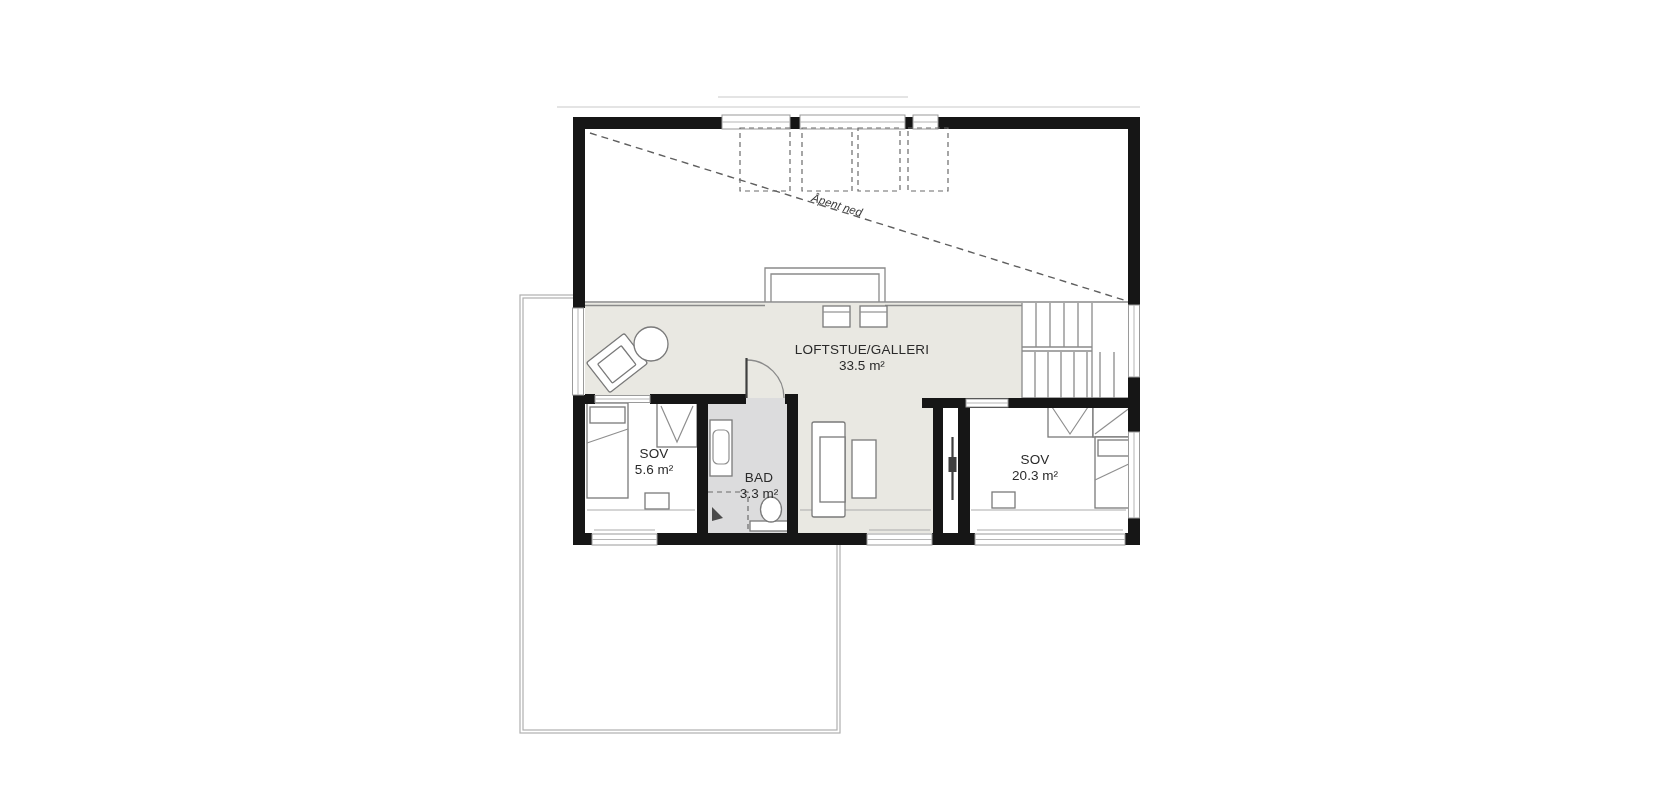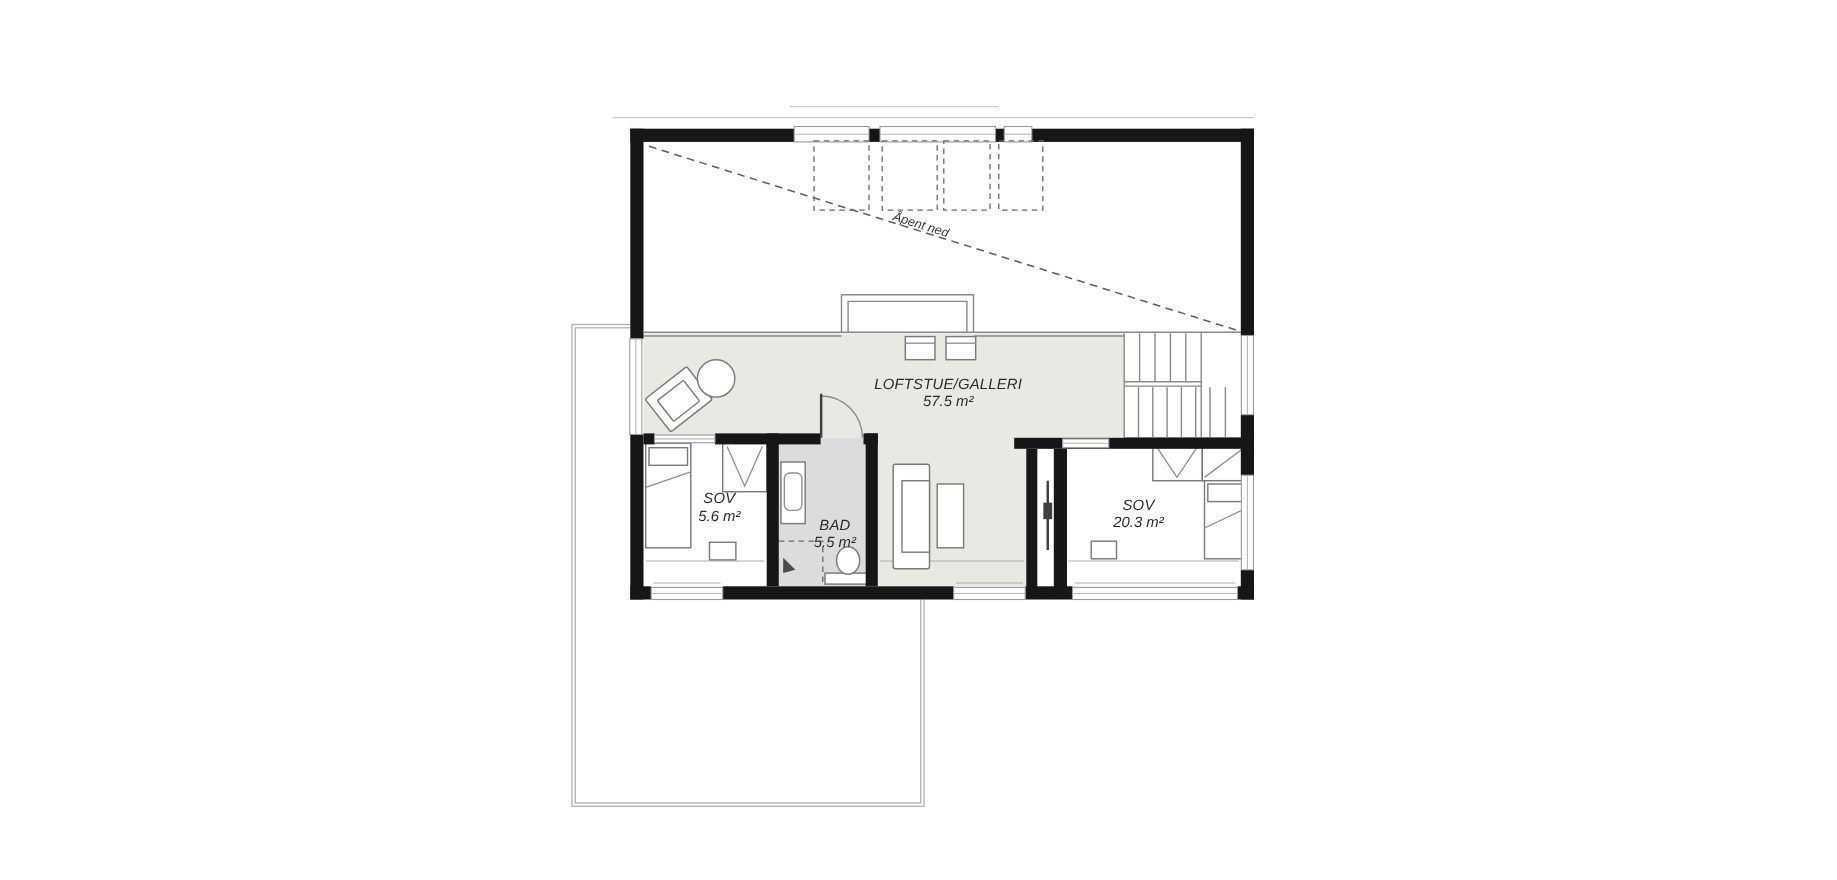--- a/index.html
+++ b/index.html
@@ -18,21 +18,21 @@
   .winln{stroke:#b5b5b5;stroke-width:1;fill:none;}
   .dash{stroke:#5f5f5f;stroke-width:1.4;fill:none;stroke-dasharray:7 5;}
   .dashbox{stroke:#6b6b6b;stroke-width:1.2;fill:none;stroke-dasharray:5 4;}
   .faint{stroke:#c9c9c9;stroke-width:1.2;fill:none;}
   .outline{stroke:#b0b0b0;stroke-width:1.2;fill:none;}
   .knee{stroke:#ababab;stroke-width:1;fill:none;}
   .leaf{stroke:#3f3f3f;stroke-width:2.2;fill:none;}
 
   
   .room-label{position:absolute;transform:translate(-50%,-50%);text-align:center;
-              font-size:13.5px;line-height:15.5px;color:#2a2a2a;white-space:nowrap;font-style:italic;}
+              font-size:13.5px;line-height:15.5px;color:#2a2a2a;white-space:nowrap;}
   .room-label .rname{letter-spacing:.2px;}
   .annotation{position:absolute;transform:translate(-50%,-50%) rotate(17.5deg);
               font-size:11.5px;font-style:italic;color:#3a3a3a;white-space:nowrap;}
 </style>
 </head>
 <body>
 
 <div id="canvas">
 
   <svg id="plan-svg" width="1670" height="800" viewBox="0 0 1670 800">
@@ -228,31 +228,31 @@
       <rect class="dashbox" x="802" y="128" width="50" height="63"></rect>
       <rect class="dashbox" x="858" y="128" width="42" height="63"></rect>
       <rect class="dashbox" x="908" y="128" width="40" height="63"></rect>
     </g>
   </svg>
 
   <div class="annotation" style="left:837px;top:205px;">Åpent ned</div>
 
   <div class="room-label" style="left:862px;top:357px;">
     <div class="rname">LOFTSTUE/GALLERI</div>
-    <div class="rarea">57.5 m²</div>
+    <div class="rarea">33.5 m²</div>
   </div>
 
   <div class="room-label" style="left:654px;top:461px;">
     <div class="rname">SOV</div>
     <div class="rarea">5.6 m²</div>
   </div>
 
   <div class="room-label" style="left:759px;top:485px;">
     <div class="rname">BAD</div>
-    <div class="rarea">5.5 m²</div>
+    <div class="rarea">3.3 m²</div>
   </div>
 
   <div class="room-label" style="left:1035px;top:467px;">
     <div class="rname">SOV</div>
     <div class="rarea">20.3 m²</div>
   </div>
 
 </div>
 
 </body></html>

